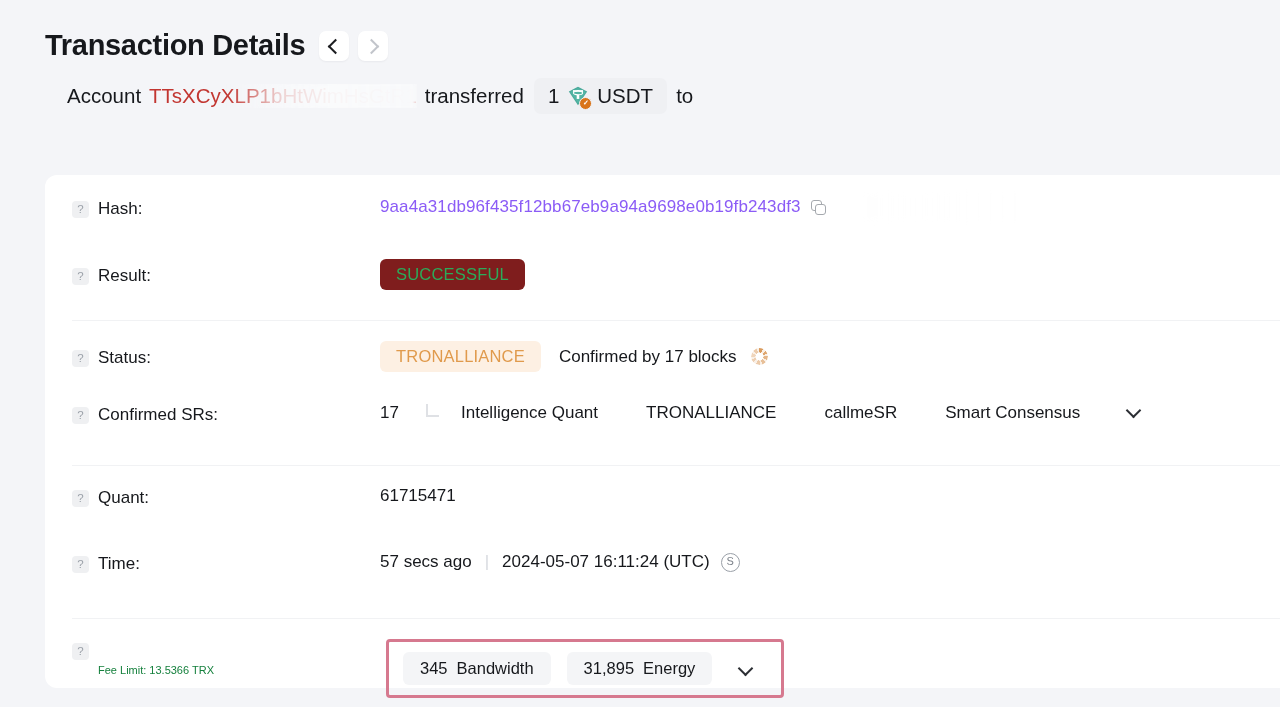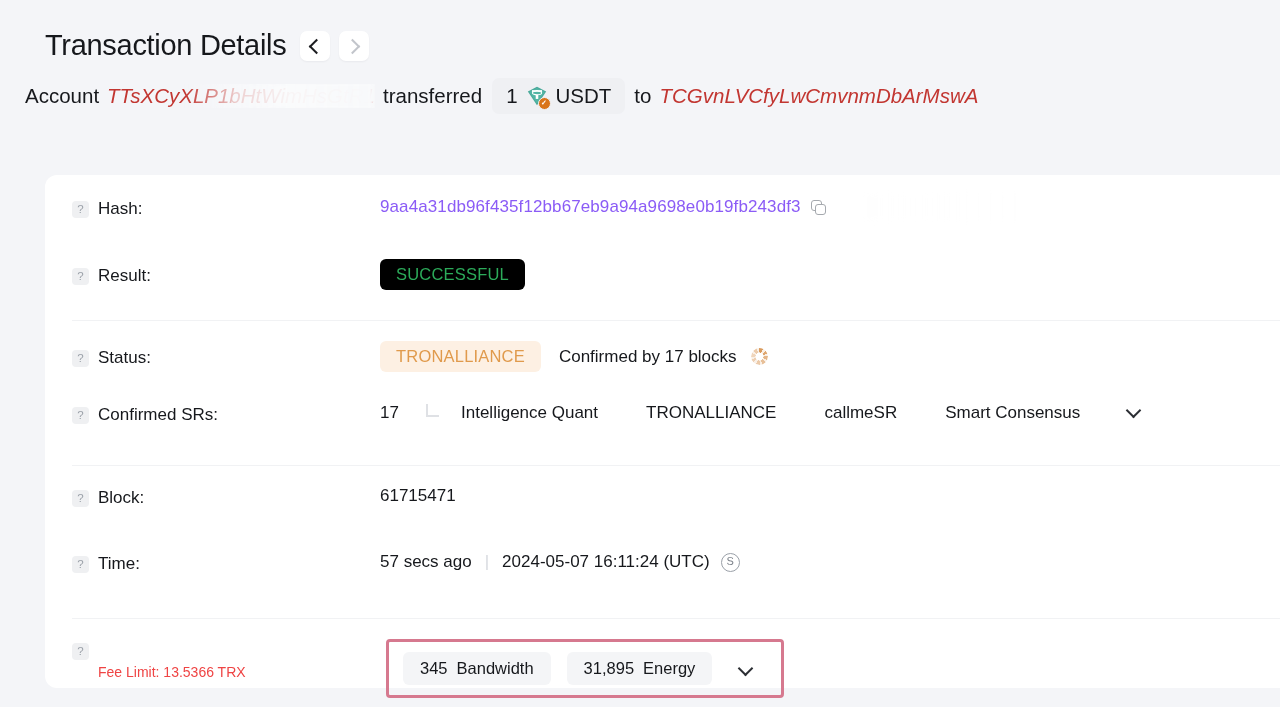--- a/index.html
+++ b/index.html
@@ -20,21 +20,21 @@
   .page-header {
     display: flex;
     align-items: center;
     gap: 14px;
     padding: 38px 0 0 45px;
     height: 52px;
     box-sizing: border-box;
   }
   .page-title {
     font-size: 29px;
-    font-weight: normal;
+    font-weight: bold;
     letter-spacing: -0.3px;
     color: #16181c;
     line-height: 1;
   }
   .nav-btns { display: flex; gap: 9px; margin-top: 2px; }
   .nav-btn {
     width: 30px;
     height: 30px;
     background: #ffffff;
     border-radius: 7px;
@@ -46,37 +46,36 @@
   }
   .chev { width: 9px; height: 9px; border-style: solid; border-width: 0 0 2.2px 2.2px; }
   .chev.left  { transform: rotate(45deg);  border-color: #1c1d20; margin-left: 3px; }
   .chev.right { transform: rotate(-135deg); border-color: #c2c5cb; margin-right: 3px; }
 
   
   .summary {
     display: flex;
     align-items: center;
     flex-wrap: nowrap;
-    padding: 0 0 0 25px;
+    padding: 0 0 0 67px;
     height: 44px;
     margin-top: 22px;
     font-size: 20.5px;
     color: #16181c;
     white-space: nowrap;
   }
   .summary .word { margin-right: 8px; }
   .addr {
     color: #c23631;
     position: relative;
     max-width: 420px;
     overflow: hidden;
     text-overflow: clip;
     display: inline-block;
     vertical-align: bottom;
-    font-style: italic;
   }
   .addr.blur-tail::after {
     content: "";
     position: absolute;
     right: 0; top: -2px; bottom: -2px;
     width: 190px;
     background: linear-gradient(90deg, rgba(255,255,255,0) 0%, rgba(248,249,251,0.80) 28%, rgba(250,251,252,0.97) 55%, #f8f9fb 100%);
     filter: blur(2px);
   }
   .addr.blur-tail2::after { width: 150px; }
@@ -152,22 +151,22 @@
   }
   .row-value {
     display: flex;
     align-items: center;
     font-size: 17px;
     color: #16181c;
     flex: 1;
     min-width: 0;
   }
   .sub-label {
-    font-size: 14px;
-    color: #ef4444;
+    font-size: 11px;
+    color: #15803d;
     margin: 4px 0 0 26px;
   }
 
   .hash-wrap { position: relative; display: flex; align-items: center; gap: 10px; min-width: 0; }
   .hash-text {
     font-size: 17px;
     letter-spacing: 0.1px;
     color: #8b5cf6;
     white-space: nowrap;
   }
@@ -190,21 +189,21 @@
   .copy-icon b { left: 4px; top: 4px; width: 9px; height: 9px; background: #fff; }
 
   .pill {
     display: inline-flex;
     align-items: center;
     border-radius: 6px;
     padding: 6px 16px;
     font-size: 16.5px;
     letter-spacing: .2px;
   }
-  .pill-success { background: #000000; color: #2cab5a; }
+  .pill-success { background: #7f1d1d; color: #2cab5a; }
   .pill-warn    { background: #fdf0e3; color: #e09a4c; }
 
   .spinner {
     width: 17px; height: 17px;
     margin-left: 14px;
     border-radius: 50%;
     background:
       conic-gradient(from 0deg,
         rgba(216,150,85,0.95) 0deg 25deg,
         rgba(216,150,85,0.15) 25deg 45deg,
@@ -308,21 +307,20 @@
         <path d="M12 3.4 L20.3 7.5 L12 20.3 L3.7 7.5 Z" fill="#53b5a4"></path>
         <rect x="6.5" y="5.6" width="11" height="2" fill="#ffffff"></rect>
         <rect x="10.6" y="5.6" width="2.8" height="9.6" fill="#ffffff"></rect>
         <ellipse cx="12" cy="8.8" rx="5" ry="1.9" fill="#53b5a4" stroke="#ffffff" stroke-width="1.1"></ellipse>
       </svg>
       <span class="sub-badge">✓</span>
     </span>
     <span>USDT</span>
   </span>
   <span class="word">to</span>
-  <span class="addr blur-tail2">TCGvnLVCfyLwCmvnmDbArMswA</span>
 </div>
 
 <div class="card">
 
   <div class="row" style="padding-top:22px;min-height:44px;">
     <div class="row-label">
       <span class="help-badge">?</span>
       <span>Hash:</span>
     </div>
     <div class="row-value">
@@ -375,21 +373,21 @@
       <span class="sr-name">Smart Consensus</span>
       <span class="chev-down"></span>
     </div>
   </div>
 
   <div class="divider" style="margin-top:18px;"></div>
 
   <div class="row" style="padding-top:20px;min-height:44px;">
     <div class="row-label">
       <span class="help-badge">?</span>
-      <span>Block:</span>
+      <span>Quant:</span>
     </div>
     <div class="row-value">
       <span>61715471</span>
     </div>
   </div>
 
   <div class="row" style="padding-top:22px;min-height:44px;">
     <div class="row-label">
       <span class="help-badge">?</span>
       <span>Time:</span>

